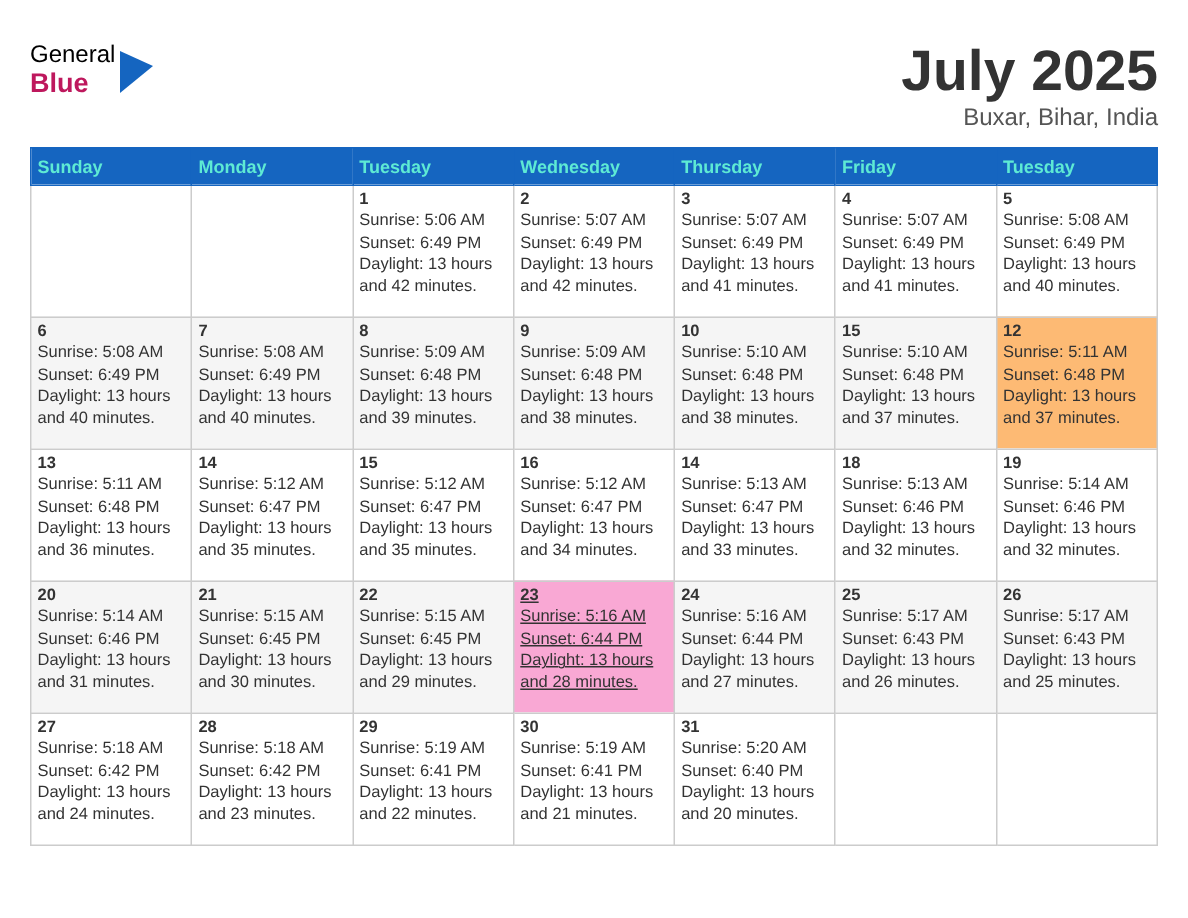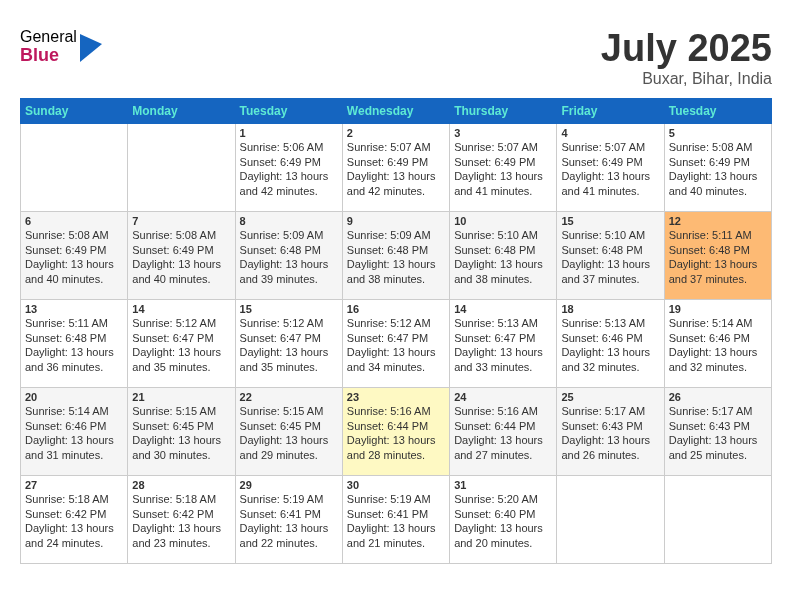--- a/index.html
+++ b/index.html
@@ -224,21 +224,21 @@
             <div class="day-info">Sunrise: 5:14 AM<br>Sunset: 6:46 PM<br>Daylight: 13 hours and 31 minutes.</div>
           </td>
           <td style="background: rgb(245, 245, 245);">
             <span class="day-num">21</span>
             <div class="day-info">Sunrise: 5:15 AM<br>Sunset: 6:45 PM<br>Daylight: 13 hours and 30 minutes.</div>
           </td>
           <td style="background: rgb(245, 245, 245);">
             <span class="day-num">22</span>
             <div class="day-info">Sunrise: 5:15 AM<br>Sunset: 6:45 PM<br>Daylight: 13 hours and 29 minutes.</div>
           </td>
-          <td style="background: #fef9c3;">
+          <td style="background: #f9a8d4; text-decoration: underline;">
             <span class="day-num">23</span>
             <div class="day-info">Sunrise: 5:16 AM<br>Sunset: 6:44 PM<br>Daylight: 13 hours and 28 minutes.</div>
           </td>
           <td style="background: rgb(245, 245, 245);">
             <span class="day-num">24</span>
             <div class="day-info">Sunrise: 5:16 AM<br>Sunset: 6:44 PM<br>Daylight: 13 hours and 27 minutes.</div>
           </td>
           <td style="background: rgb(245, 245, 245);">
             <span class="day-num">25</span>
             <div class="day-info">Sunrise: 5:17 AM<br>Sunset: 6:43 PM<br>Daylight: 13 hours and 26 minutes.</div>

